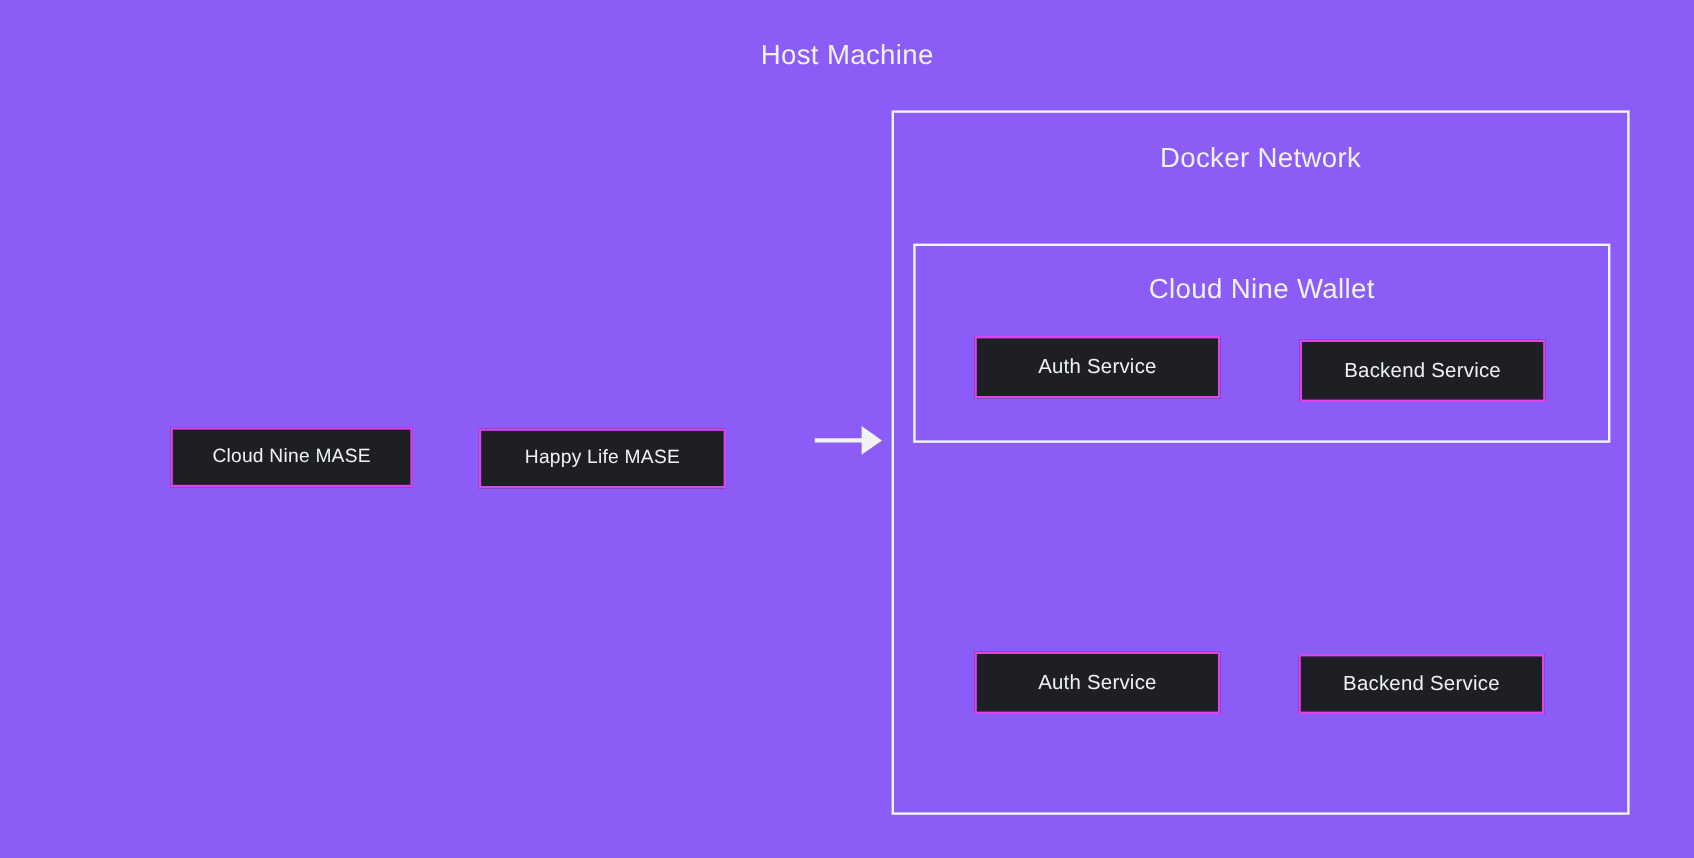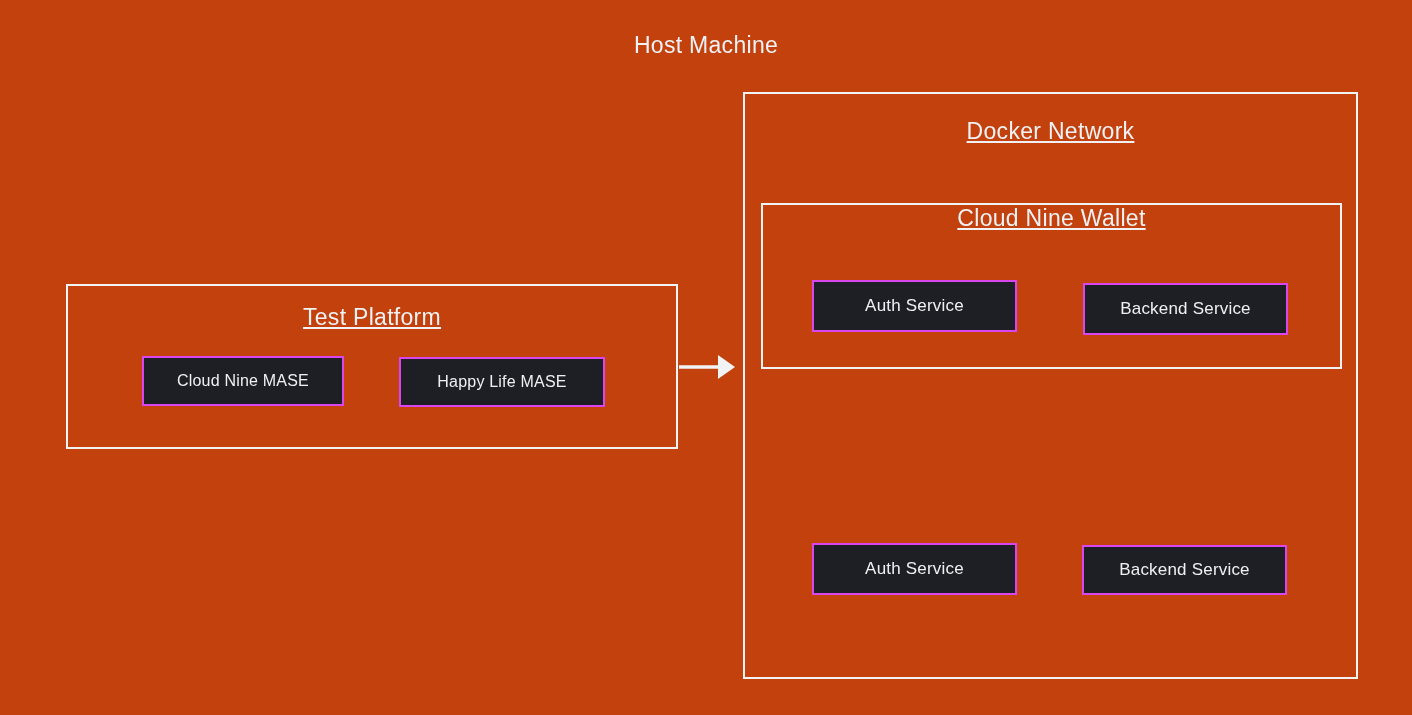--- a/index.html
+++ b/index.html
@@ -5,21 +5,21 @@
   html, body {
     margin: 0;
     padding: 0;
     background: #262b38;
     font-family: "Liberation Sans", "DejaVu Sans", sans-serif;
   }
   .canvas {
     position: relative;
     width: 1412px;
     height: 715px;
-    background: #c2410c;
+    background: #8b5cf6;
     overflow: hidden;
     color: #f0f2f5;
   }
   .page-title {
     position: absolute;
     left: 0;
     top: 32px;
     width: 100%;
     text-align: center;
     font-size: 23px;
@@ -31,28 +31,27 @@
     border: 2px solid #f2f3f5;
     box-sizing: border-box;
     background: transparent;
   }
   .box-title {
     width: 100%;
     text-align: center;
     font-size: 23px;
     letter-spacing: 0.3px;
     color: #f0f2f5;
-    text-decoration: underline;
   }
   
   .docker-box   { left: 743px; top: 92px;  width: 615px; height: 587px; }
   .docker-box .box-title { padding-top: 24px; }
   
   .cnw-box      { left: 761px; top: 203px; width: 581px; height: 166px; }
-  .cnw-box .box-title { }
+  .cnw-box .box-title { padding-top: 22px; }
   
   .hlb-box      { left: 762px; top: 458px; width: 579px; height: 168px; }
   .hlb-box .box-title { padding-top: 28px; }
   
   .test-box     { left: 66px;  top: 284px; width: 612px; height: 165px; }
   .test-box .box-title { padding-top: 18px; }
   
   .node {
     position: absolute;
     border: 2px solid #d946ef;
@@ -101,23 +100,20 @@
     <span>Backend Service</span>
   </div>
 
   <div class="node hlb-auth">
     <span>Auth Service</span>
   </div>
   <div class="node hlb-backend">
     <span>Backend Service</span>
   </div>
 
-  <div class="box test-box">
-    <div class="box-title">Test Platform</div>
-  </div>
   <div class="node hl-mase">
     <span>Happy Life MASE</span>
   </div>
   <div class="node cn-mase">
     <span>Cloud Nine MASE</span>
   </div>
 
   <svg class="flow-arrow" viewBox="0 0 60 28" xmlns="http://www.w3.org/2000/svg">
     <line x1="1" y1="14" x2="42" y2="14" stroke="#f2f3f5" stroke-width="3.5"></line>
     <polygon points="40,2 40,26 57,14" fill="#f2f3f5"></polygon>

